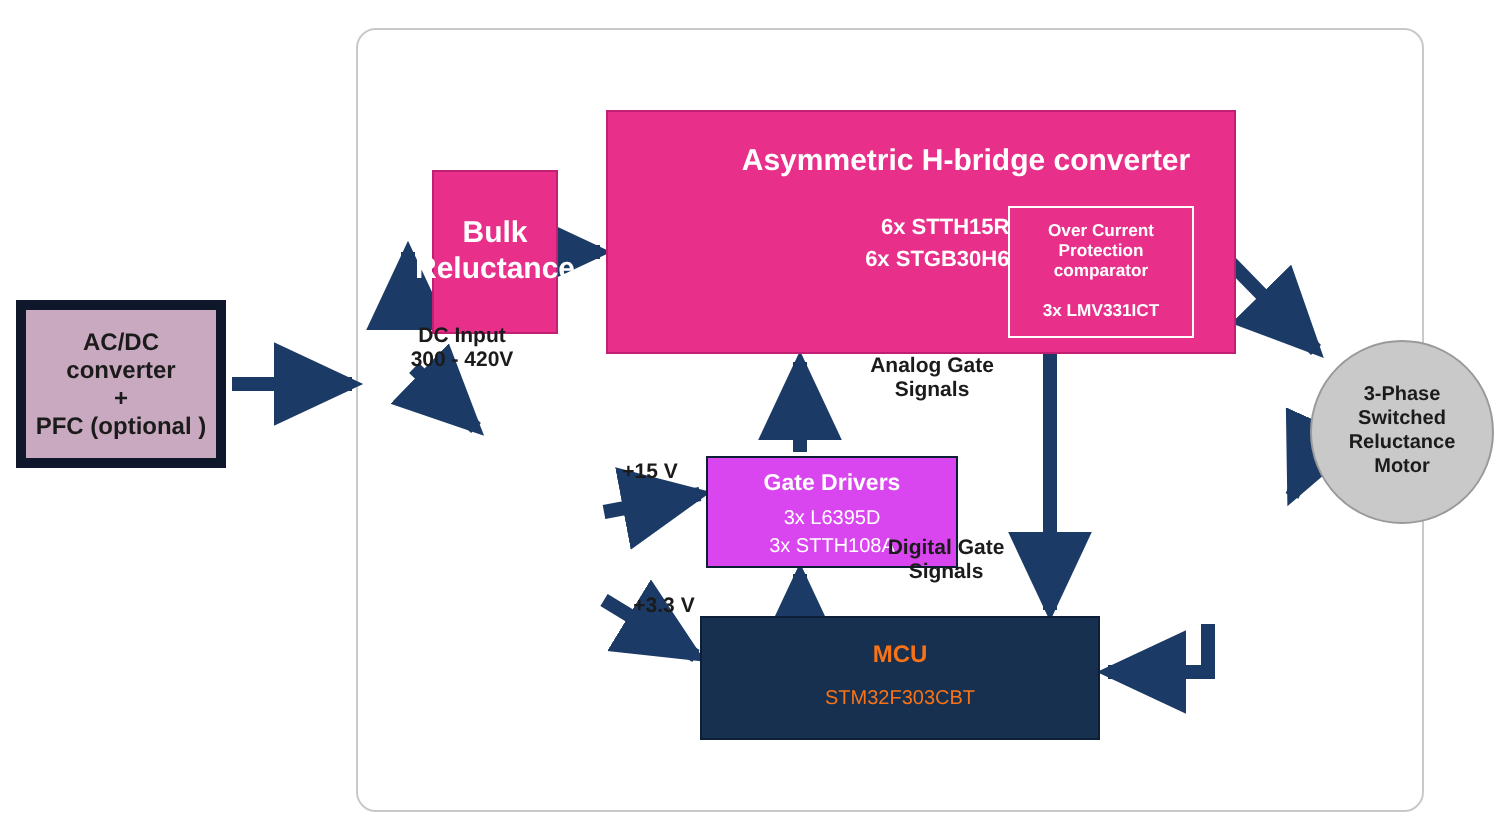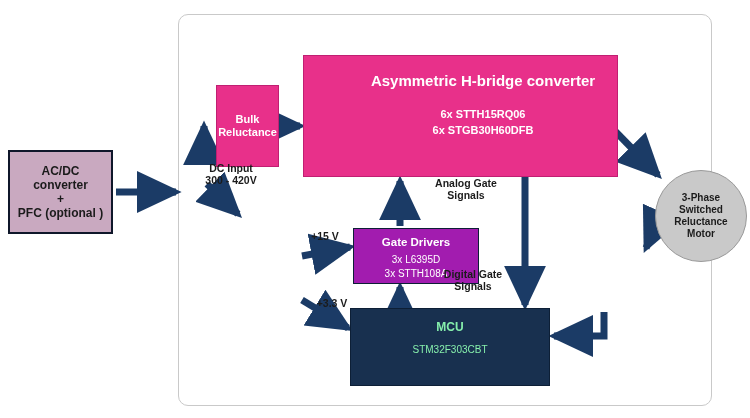--- a/index.html
+++ b/index.html
@@ -17,29 +17,29 @@
 
   
   #system-boundary{
     left:178px;top:14px;width:534px;height:392px;
     border:1px solid #c9c9c9;border-radius:10px;background:#ffffff;
   }
 
   
   #acdc-block{
     left:8px;top:150px;width:105px;height:84px;
-    background:#c9a9c0;border:2px solid #0f172a;
+    background:#c9a9c0;border:5px solid #0f172a;
     color:#1b1b1b;font-weight:bold;font-size:12px;
   }
 
   
   #bulk-cap{
     left:216px;top:85px;width:63px;height:82px;
     background:#e8308a;border:1px solid #c01f72;
-    color:#ffffff;font-weight:bold;font-size:11px;
+    color:#ffffff;font-weight:bold;font-size:15px;
   }
 
   
   #hbridge{
     left:303px;top:55px;width:315px;height:122px;
     background:#e8308a;border:1px solid #c01f72;
     color:#ffffff;justify-content:flex-start;padding-top:16px;padding-left:45px;
   }
   #hbridge .title{font-weight:bold;font-size:15px;margin-bottom:18px;}
   #hbridge .parts{font-weight:bold;font-size:11px;line-height:1.45;}
@@ -57,31 +57,31 @@
     left:186px;top:205px;width:113px;height:172px;
     background:#b9dd8c;border:1px solid #6f9c46;
     color:#1b1b1b;font-size:9.6px;justify-content:flex-start;padding-top:36px;
   }
   #aux-block .aux-desc{line-height:1.5;}
   #aux-block .aux-parts{margin-top:30px;line-height:1.45;}
 
   
   #gate-drivers{
     left:353px;top:228px;width:126px;height:56px;
-    background:#a21caf;border:1px solid #0d1f36;
+    background:#d946ef;border:1px solid #0d1f36;
     color:#ffffff;font-size:10.5px;justify-content:flex-start;padding-top:7px;
   }
   #gate-drivers .gd-title{font-weight:bold;font-size:11.5px;margin-bottom:5px;}
   #gate-drivers .gd-parts{line-height:1.35;font-size:10px;}
 
   
   #mcu-block{
-    left:350px;top:308px;width:200px;height:78px;
+    left:350px;top:308px;width:200px;height:62px;
     background:#18304f;border:1px solid #0d1f36;
-    color:#86efac;justify-content:flex-start;padding-top:11px;
+    color:#f97316;justify-content:flex-start;padding-top:11px;
   }
   #mcu-block .mcu-title{font-weight:bold;font-size:12px;margin-bottom:10px;}
   #mcu-block .mcu-part{font-size:10px;}
 
   
   #position-sensor{
     left:568px;top:247px;width:74px;height:62px;
     background:#18304f;border:1px solid #0d1f36;
     color:#ffffff;font-size:9.6px;line-height:1.35;
   }
@@ -155,20 +155,26 @@
     <span class="lbl">Bulk</span>
     <span class="lbl">Reluctance</span>
   </div>
 
   <div class="box" id="hbridge">
     <span class="title">Asymmetric H-bridge converter</span>
     <span class="parts lbl">6x  STTH15RQ06</span>
     <span class="parts lbl">6x  STGB30H60DFB</span>
   </div>
 
+  <div class="box" id="ocp-block">
+    <span class="lbl">Over Current</span>
+    <span class="lbl">Protection</span>
+    <span class="lbl">comparator</span>
+    <span class="lbl ocp-part">3x  LMV331ICT</span>
+  </div>
 
 
   <div class="box" id="gate-drivers">
     <span class="gd-title">Gate Drivers</span>
     <span class="gd-parts lbl">3x  L6395D</span>
     <span class="gd-parts lbl">3x  STTH108A</span>
   </div>
 
   <div class="box" id="mcu-block">
     <span class="mcu-title">MCU</span>

